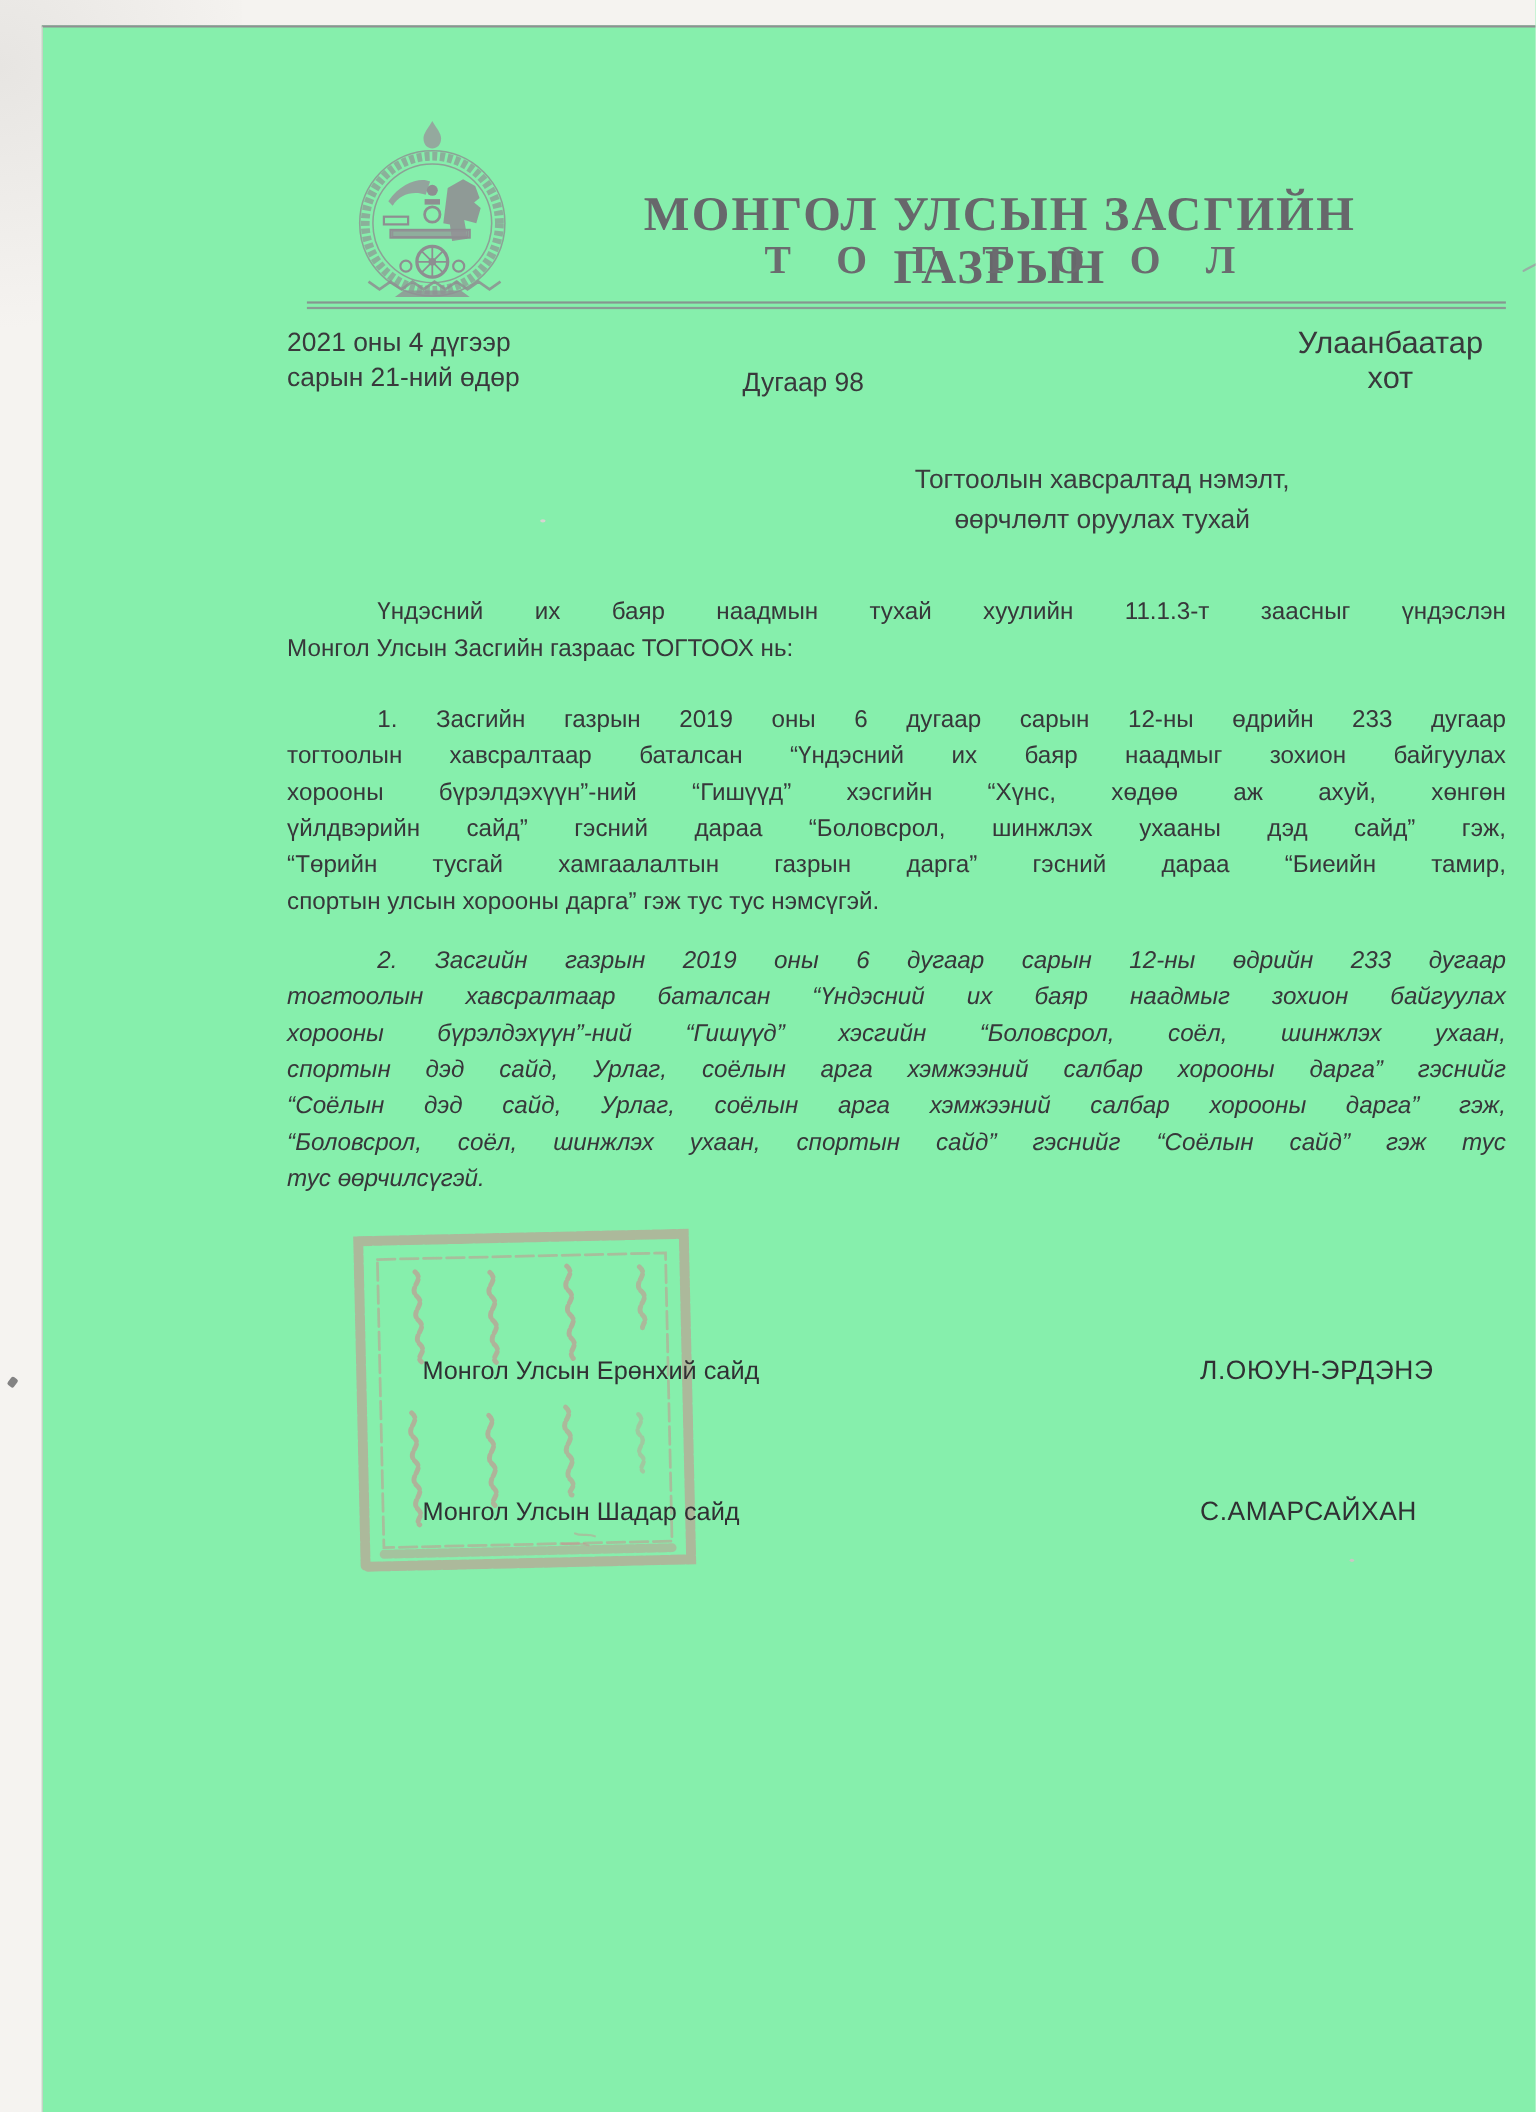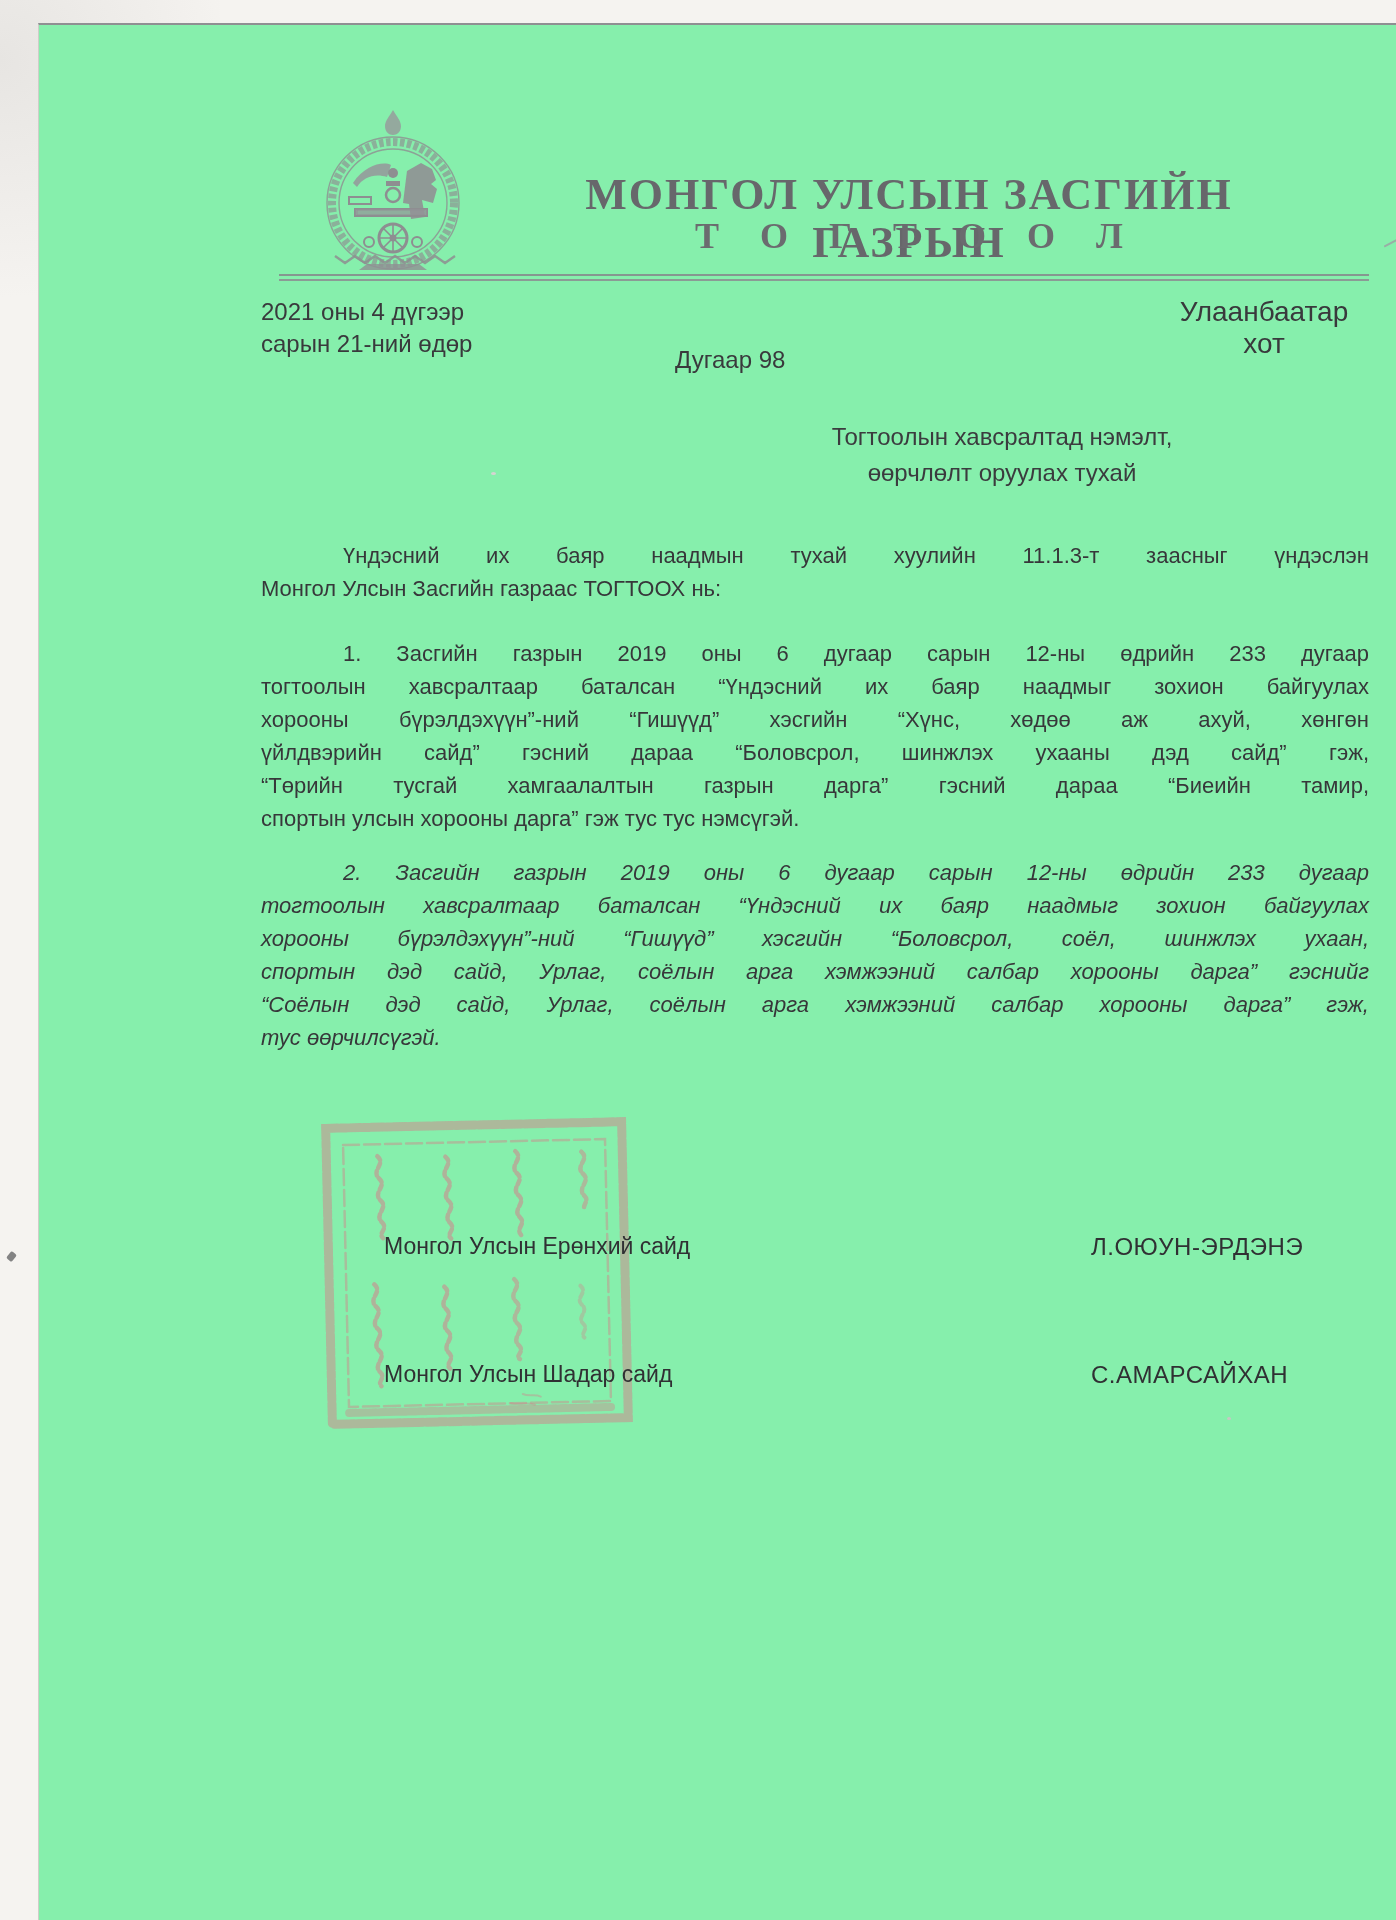--- a/index.html
+++ b/index.html
@@ -34,21 +34,21 @@
   .rule{
     position:absolute;left:240px;top:249px;width:1090px;height:3px;
     border-top:2px solid #87878c;border-bottom:2px solid #8d8d92;opacity:.85;
   }
   .tick{
     position:absolute;left:1344px;top:216px;width:20px;height:2px;
     background:#9d9da4;transform:rotate(-28deg);opacity:.8;border-radius:2px;
   }
   
   .date-block{position:absolute;left:222px;top:271px;font-size:24px;line-height:32px;color:#39393c;}
-  .doc-number{position:absolute;left:636px;top:309px;font-size:24px;color:#39393c;margin-top:12px;}
+  .doc-number{position:absolute;left:636px;top:309px;font-size:24px;color:#39393c;}
   .city-block{position:absolute;left:1100px;top:271px;width:250px;text-align:center;font-size:28px;line-height:32px;color:#39393c;}
   
   .subject{position:absolute;left:700px;top:394px;width:526px;text-align:center;
     font-size:24px;line-height:36px;color:#3b3b3e;}
   
   .para{position:absolute;left:222px;width:1108px;font-size:22px;line-height:33px;color:#37373a;}
   .para .ln{display:block;width:100%;box-sizing:border-box;text-align:justify;text-align-last:justify;}
   .para .ln.first{padding-left:82px;}
   .para .ln.last{text-align-last:left;}
   .p-intro{top:514px;}
@@ -131,20 +131,21 @@
       <span class="ln">“Төрийн тусгай хамгаалалтын газрын дарга” гэсний дараа “Биеийн тамир,</span>
       <span class="ln last">спортын улсын хорооны дарга” гэж тус тус нэмсүгэй.</span>
     </div>
 
     <div class="para p-c2">
       <span class="ln first">2. Засгийн газрын 2019 оны 6 дугаар сарын 12-ны өдрийн 233 дугаар</span>
       <span class="ln">тогтоолын хавсралтаар баталсан “Үндэсний их баяр наадмыг зохион байгуулах</span>
       <span class="ln">хорооны бүрэлдэхүүн”-ний “Гишүүд” хэсгийн “Боловсрол, соёл, шинжлэх ухаан,</span>
       <span class="ln">спортын дэд сайд, Урлаг, соёлын арга хэмжээний салбар хорооны дарга” гэснийг</span>
       <span class="ln">“Соёлын дэд сайд, Урлаг, соёлын арга хэмжээний салбар хорооны дарга” гэж,</span>
+      <span class="ln">“Боловсрол, соёл, шинжлэх ухаан, спортын сайд” гэснийг “Соёлын сайд” гэж тус</span>
       <span class="ln last">тус өөрчилсүгэй.</span>
     </div>
 
     <svg class="stamp" viewBox="0 0 310 310">
       <g fill="none" stroke="#dc7386" stroke-linecap="round">
         <rect x="7" y="7" width="296" height="296" stroke-width="9" stroke-dasharray="12 3 6 2" opacity=".5"></rect>
         <rect x="24" y="24" width="262" height="262" stroke-width="2.5" stroke-dasharray="16 5" opacity=".45"></rect>
         <path d="M58,36 c9,8 -7,14 1,22 c9,8 -7,14 1,22 c9,8 -7,14 1,22 c7,7 -5,11 1,16" stroke-width="4.5" stroke-dasharray="5 3" opacity=".55"></path>
         <path d="M126,38 c9,8 -7,14 1,22 c9,8 -7,14 1,22 c9,8 -7,14 1,22 c7,7 -5,11 1,16" stroke-width="4.5" stroke-dasharray="5 3" opacity=".55"></path>
         <path d="M196,34 c9,8 -7,14 1,22 c9,8 -7,14 1,22 c9,8 -7,14 1,22 c7,7 -5,11 1,18" stroke-width="4.5" stroke-dasharray="5 3" opacity=".55"></path>

